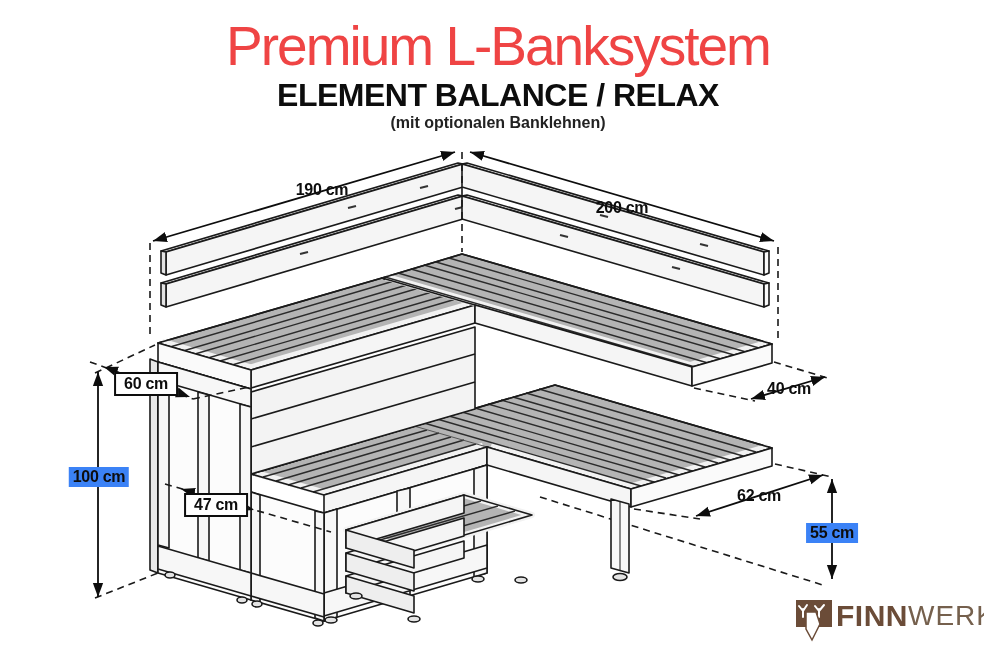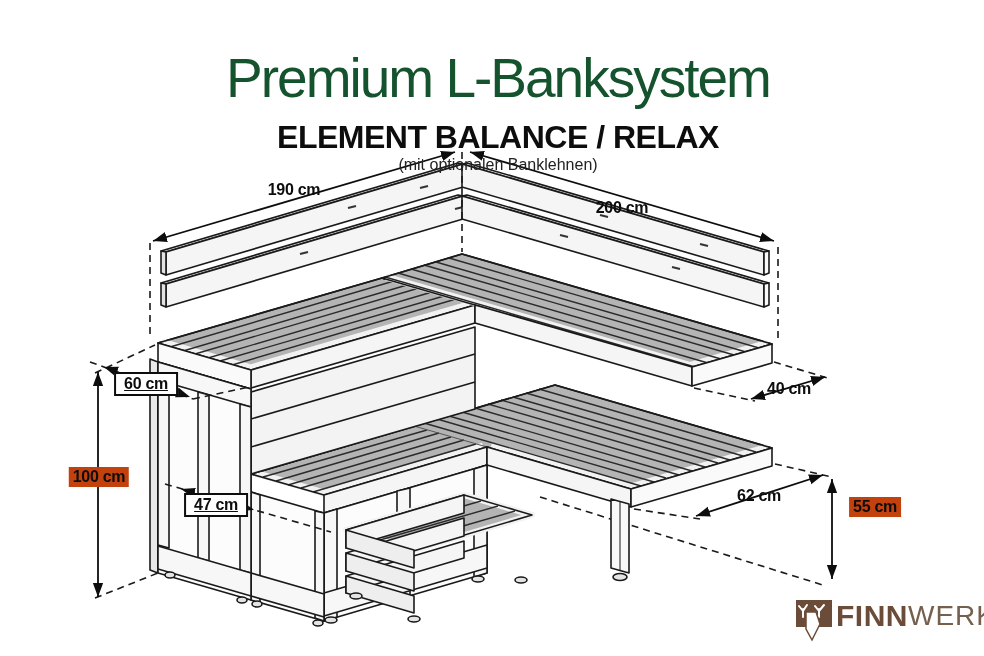--- a/index.html
+++ b/index.html
@@ -1,27 +1,27 @@
 <!DOCTYPE html>
 <html><head>
 <meta charset="utf-8">
 <style>
   html,body{margin:0;padding:0;background:#fff;}
   .stage{position:relative;width:984px;height:656px;background:#fff;overflow:hidden;
          font-family:"Liberation Sans",sans-serif;color:#111;}
   .titles{position:absolute;top:18px;left:498px;transform:translateX(-50%);
           text-align:center;white-space:nowrap;}
-  .title-main{font-size:55px;font-weight:400;letter-spacing:-2px;color:#14532d;line-height:1.05;margin-top:32px;}
-  .title-sub{font-size:32px;font-weight:700;letter-spacing:-0.5px;color:#0d0d0d;line-height:1.0;margin-top:13px;}
-  .title-note{font-size:16px;font-weight:400;color:#222;margin-top:3px;}
+  .title-main{font-size:55px;font-weight:400;letter-spacing:-2px;color:#ef4444;line-height:1.05;}
+  .title-sub{font-size:32px;font-weight:700;letter-spacing:-0.5px;color:#0d0d0d;line-height:1.0;margin-top:3px;}
+  .title-note{font-size:16px;font-weight:700;color:#222;margin-top:3px;}
   svg{position:absolute;left:0;top:0;}
   .dim{position:absolute;transform:translate(-50%,-50%);font-size:16px;font-weight:700;
        white-space:nowrap;color:#0d0d0d;letter-spacing:-0.3px;}
-  .dim.bg{background:#c2410c;padding:1px 4px;}
-  .dim.boxed{background:#fff;border:2.5px solid #0d0d0d;padding:1px 8px;text-decoration:underline;}
+  .dim.bg{background:#3b82f6;padding:1px 4px;}
+  .dim.boxed{background:#fff;border:2.5px solid #0d0d0d;padding:1px 8px;}
   .logo{position:absolute;left:836px;top:599px;display:flex;align-items:center;white-space:nowrap;}
   .logo .b1{font-size:30px;font-weight:700;color:#6b4c38;letter-spacing:0.5px;}
   .logo .b2{font-size:28px;font-weight:400;color:#75604d;letter-spacing:1px;}
 </style>
 </head>
 <body>
 
 <div class="stage">
 
   <svg width="984" height="656" viewBox="0 0 984 656">
@@ -243,27 +243,27 @@
       <polygon points="806,612 816,612 820,624 812,640 806,629" fill="#fff" stroke="#6b4c38" stroke-width="1.5"></polygon>
     </g>
   </svg>
 
   <div class="titles">
     <div class="title-main">Premium L-Banksystem</div>
     <div class="title-sub">ELEMENT BALANCE / RELAX</div>
     <div class="title-note">(mit optionalen Banklehnen)</div>
   </div>
 
-  <div class="dim" style="left:294px;top:190px;text-align:center;">190 cm</div>
+  <div class="dim" style="left:322px;top:190px;text-align:center;">190 cm</div>
   <div class="dim" style="left:622px;top:196px;margin-top:12px;">200 cm</div>
   <div class="dim boxed" style="left:146px;top:384px;">60 cm</div>
   <div class="dim bg" style="left:99px;top:477px;">100 cm</div>
   <div class="dim boxed" style="left:216px;top:505px;text-align:right;">47 cm</div>
   <div class="dim" style="left:789px;top:389px;">40 cm</div>
   <div class="dim" style="left:759px;top:496px;">62 cm</div>
-  <div class="dim bg" style="left:832px;top:507px;margin-left:43px;">55 cm</div>
+  <div class="dim bg" style="left:832px;top:533px;">55 cm</div>
 
   <div class="logo">
     <span class="b1">FINN</span>
       <span class="b2">WERK</span>
   </div>
 
 </div>
 
 </body></html>

